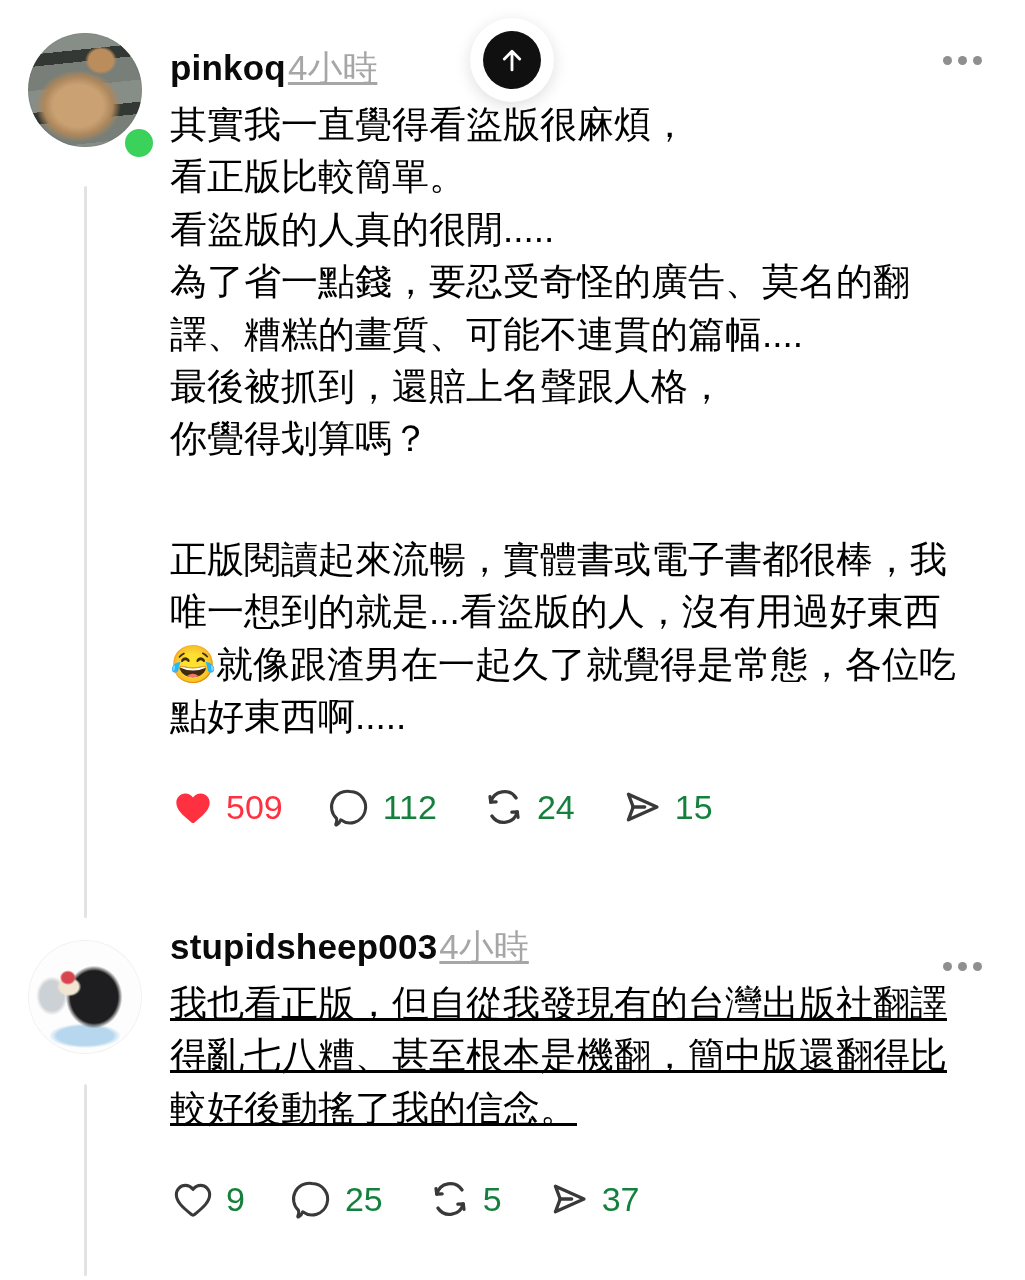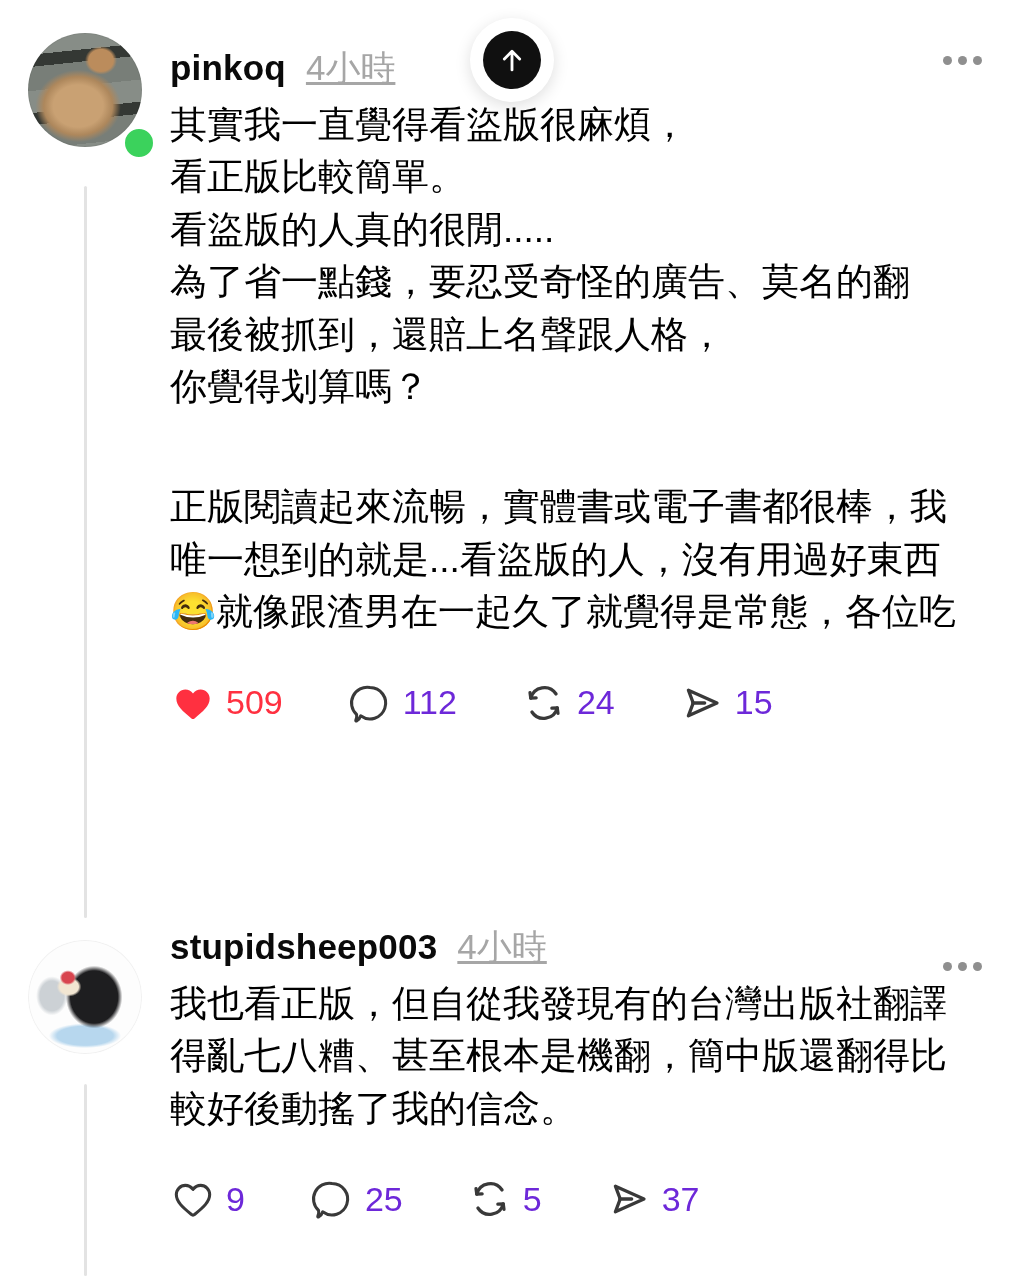--- a/index.html
+++ b/index.html
@@ -36,36 +36,36 @@
       radial-gradient(21% 26% at 21% 49%, #ccd1d5 0 50%, rgba(204,209,213,0) 66%),
       radial-gradient(44% 15% at 50% 84%, #b7d7ee 0 56%, rgba(183,215,238,0) 72%);
     background-color:#fdfdfd;}
   .online-dot{position:absolute;right:-2px;bottom:0;width:34px;height:34px;border-radius:50%;
     background:#3bd25c;border:3px solid #ffffff;box-sizing:border-box;}
 
   
   .content{position:absolute;left:170px;width:815px;}
   .content.c1{top:45px;}
   .content.c2{top:924px;}
-  .post-header{height:46px;display:flex;align-items:center;gap:20px;}
+  .post-header{height:46px;display:flex;align-items:center;gap:2px;}
   .username{font-size:35px;font-weight:700;color:#0a0a0a;letter-spacing:.2px;cursor:pointer;}
   .timestamp{font-size:35px;color:#a6a6a6;text-decoration:underline;}
 
   .post-body{margin-top:8px;}
-  .c2 .post-body{}
+  .c2 .post-body{text-decoration:underline;}
   .t-line{height:52.4px;line-height:52.4px;font-size:37px;color:#000;
     white-space:nowrap;overflow:hidden;}
   .t-line.blank{height:34px;}
 
   
-  .eng{margin-top:40px;height:48px;display:flex;align-items:center;gap:64px;}
+  .eng{margin-top:40px;height:48px;display:flex;align-items:center;gap:44px;}
   .eng-item{display:flex;align-items:center;gap:10px;background:none;border:none;padding:0;
     cursor:pointer;font-family:inherit;}
   .eng-item svg{width:46px;height:46px;display:block;}
-  .eng-count{font-size:34px;color:#6d28d9;}
+  .eng-count{font-size:34px;color:#15803d;}
   .eng-item.liked .eng-count{color:#ff3040;}
 
   
   .dots{position:absolute;right:43px;display:flex;gap:6px;align-items:center;height:20px;
     cursor:pointer;background:none;border:none;padding:0;}
   .dots.d1{top:50px;}
   .dots.d2{top:956px;}
   .dot{width:9px;height:9px;border-radius:50%;background:#8f8f8f;}
 </style>
 </head>
@@ -96,27 +96,29 @@
   <div class="content c1">
     <div class="post-header">
       <span class="username">pinkoq</span>
       <span class="timestamp">4小時</span>
     </div>
     <div class="post-body">
       <div class="t-line">其實我一直覺得看盜版很麻煩，</div>
       <div class="t-line">看正版比較簡單。</div>
       <div class="t-line">看盜版的人真的很閒.....</div>
       <div class="t-line">為了省一點錢，要忍受奇怪的廣告、莫名的翻</div>
+      <div class="t-line">譯、糟糕的畫質、可能不連貫的篇幅....</div>
       <div class="t-line">最後被抓到，還賠上名聲跟人格，</div>
       <div class="t-line">你覺得划算嗎？</div>
       <div class="t-line blank"></div>
       <div class="t-line blank"></div>
       <div class="t-line">正版閱讀起來流暢，實體書或電子書都很棒，我</div>
       <div class="t-line">唯一想到的就是...看盜版的人，沒有用過好東西</div>
       <div class="t-line">😂就像跟渣男在一起久了就覺得是常態，各位吃</div>
+      <div class="t-line">點好東西啊.....</div>
     </div>
     <div class="eng">
       <button class="eng-item liked">
         <svg viewBox="0 0 24 24">
           <path d="M12 20.4c-.3 0-.6-.1-.8-.3C6.7 16.4 3.3 13.5 3.3 9.7 3.3 7 5.4 4.9 8 4.9c1.6 0 3 .8 4 2.1 1-1.3 2.4-2.1 4-2.1 2.6 0 4.7 2.1 4.7 4.8 0 3.8-3.4 6.7-7.9 10.4-.2.2-.5.3-.8.3Z" fill="#ff3040"></path>
         </svg>
         <span class="eng-count">509</span>
       </button>
       <button class="eng-item">
         <svg viewBox="0 0 24 24">

